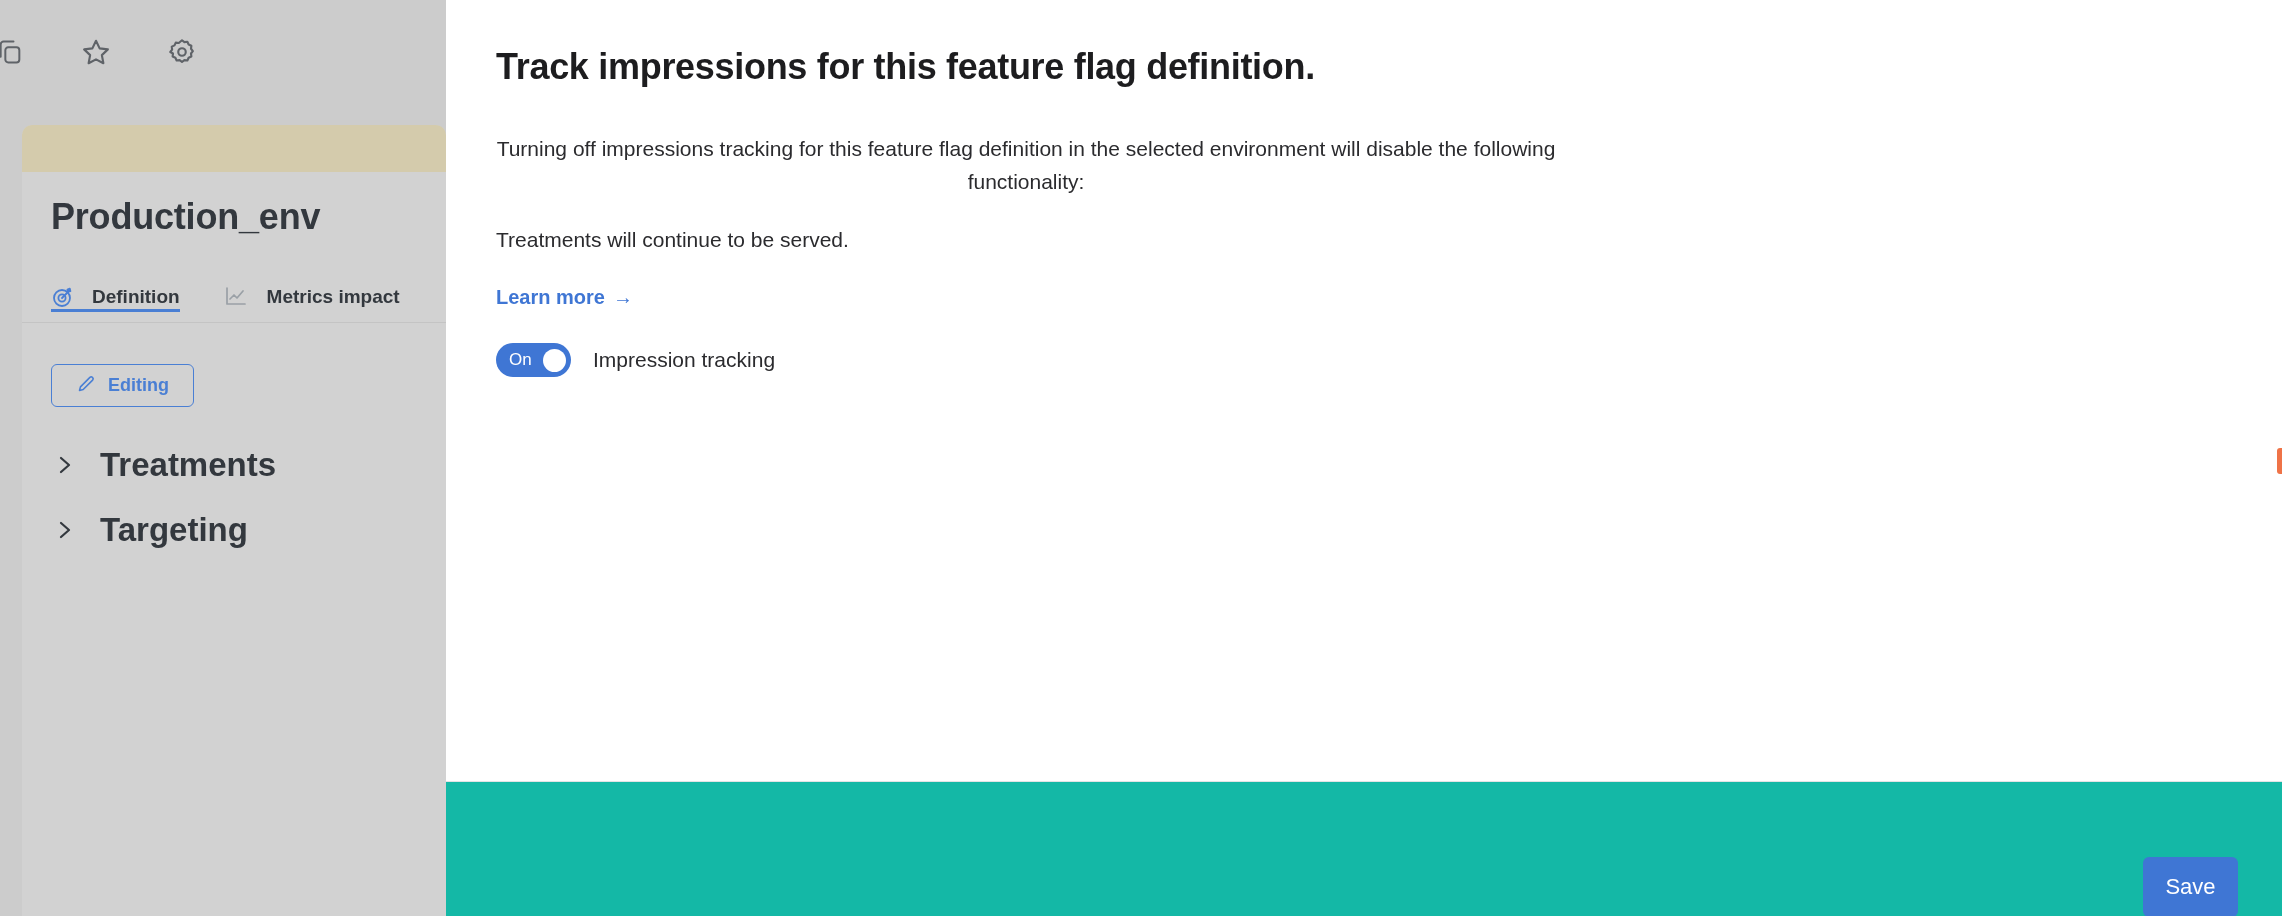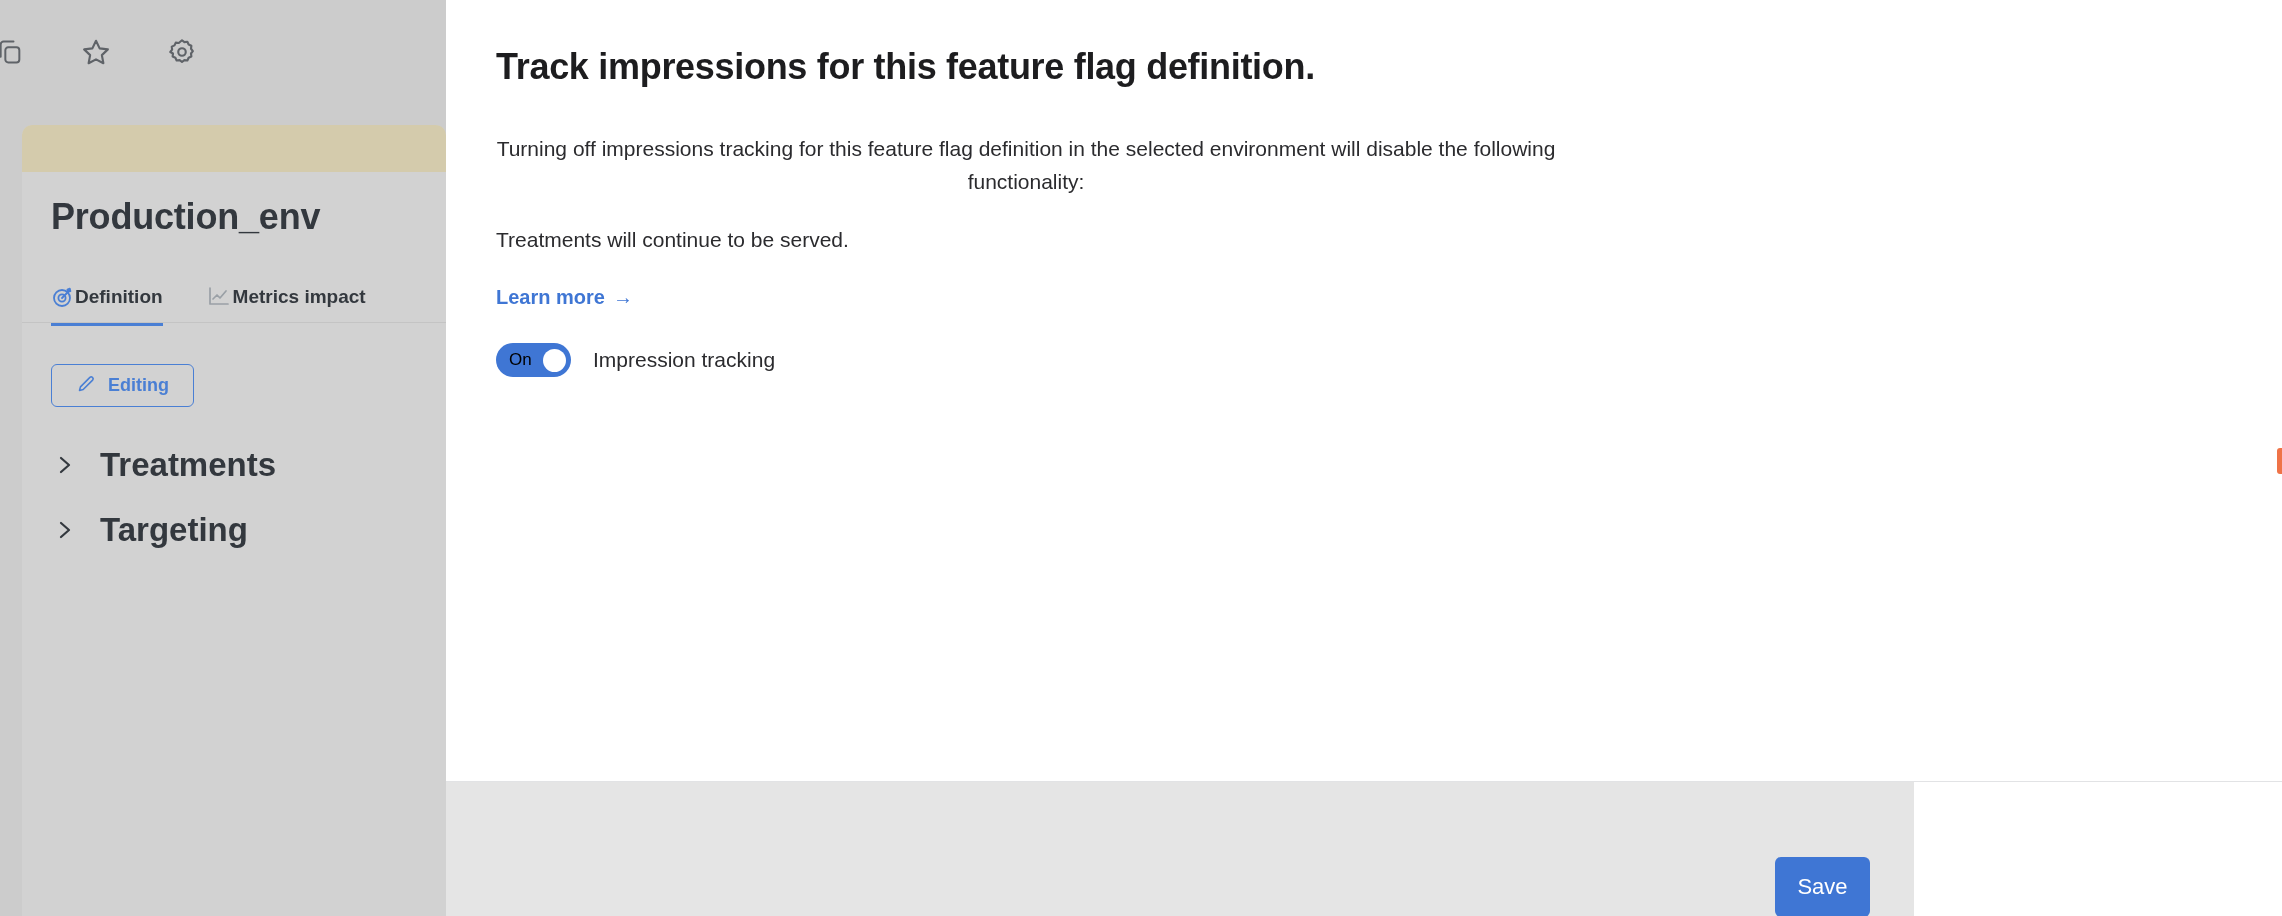--- a/index.html
+++ b/index.html
@@ -75,22 +75,21 @@
     left: 51px;
     top: 285px;
     display: flex;
     align-items: flex-end;
     gap: 44px;
     z-index: 3;
   }
   .tab {
     display: flex;
     align-items: center;
-    gap: 0;
-    padding-bottom: 14px;
+    gap: 17px;
     font-size: 19px;
     font-weight: 700;
     color: #33383e;
     border-bottom: 3px solid transparent;
   }
   .tab.active { border-bottom-color: #4a7fd4; }
   .tab .tab-icon { display: flex; align-items: center; }
 
   .tabs-rule {
     position: absolute;
@@ -216,21 +215,21 @@
     align-items: center;
     cursor: pointer;
     border: none;
     padding: 0;
   }
   .toggle .toggle-text {
     position: absolute;
     left: 13px;
     font-size: 17px;
     font-weight: 400;
-    color: #000000;
+    color: #ffffff;
     font-family: "Liberation Sans", sans-serif;
   }
   .toggle .knob {
     position: absolute;
     right: 5px;
     width: 23px; height: 23px;
     border-radius: 50%;
     background: #ffffff;
   }
   .toggle-label {
@@ -244,23 +243,23 @@
     top: 781px;
     width: 1836px;
     height: 1px;
     background: #e2e3e5;
   }
 
   .modal-footer {
     position: absolute;
     left: 0;
     top: 782px;
-    width: 1468px;
+    width: 1836px;
     height: 134px;
-    background: #e5e5e5;
+    background: #14b8a6;
   }
   .save-btn {
     position: absolute;
     right: 44px;
     top: 75px;
     width: 95px;
     height: 60px;
     background: #3f76d4;
     color: #ffffff;
     border: none;

